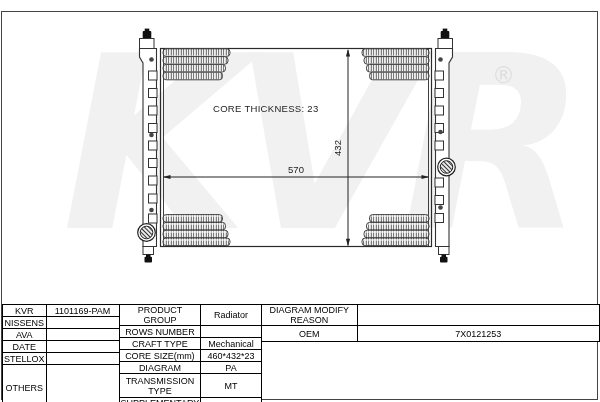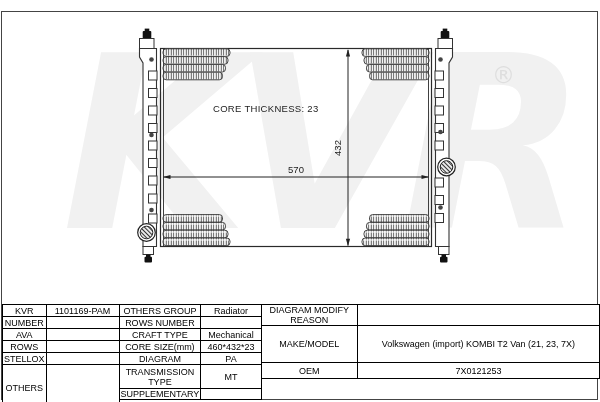--- a/index.html
+++ b/index.html
@@ -156,50 +156,50 @@
     <colgroup>
         <col style="width:39px">
         <col style="width:75px">
       </colgroup>
     <tbody>
         <tr class="r12">
           <td>KVR</td>
         <td>1101169-PAM</td>
         </tr>
     <tr class="r12">
-          <td>NUMBER</td>
+          <td>NISSENS</td>
         <td></td>
         </tr>
     <tr class="r12">
           <td>AVA</td>
         <td></td>
         </tr>
     <tr class="r12">
-          <td>ROWS</td>
+          <td>DATE</td>
         <td></td>
         </tr>
     <tr class="r12">
           <td>STELLOX</td>
         <td></td>
         </tr>
     <tr class="r35">
           <td>OTHERS</td>
         <td></td>
         </tr>
   </tbody>
     </table>
 
   <table>
     <colgroup>
         <col style="width:78px">
         <col style="width:63px">
       </colgroup>
     <tbody>
         <tr class="r12">
-          <td>OTHERS GROUP</td>
+          <td>PRODUCT GROUP</td>
         <td>Radiator</td>
         </tr>
     <tr class="r12">
           <td>ROWS NUMBER</td>
         <td></td>
         </tr>
     <tr class="r12">
           <td>CRAFT TYPE</td>
         <td>Mechanical</td>
         </tr>
@@ -227,24 +227,20 @@
         <col style="width:97px">
         <col style="width:68px">
         <col style="width:113px">
         <col style="width:66px">
       </colgroup>
     <tbody>
     <tr class="r23">
       <td>DIAGRAM MODIFY REASON</td>
       <td colspan="3"></td>
     </tr>
-    <tr class="r37">
-      <td>MAKE/MODEL</td>
-      <td colspan="3">Volkswagen (import) KOMBI T2 Van (21, 23, 7X)</td>
-    </tr>
     <tr class="r23">
       <td>OEM</td>
       <td colspan="3">7X0121253</td>
     </tr>
   </tbody>
     </table>
 
 </div>
 
 </body></html>

